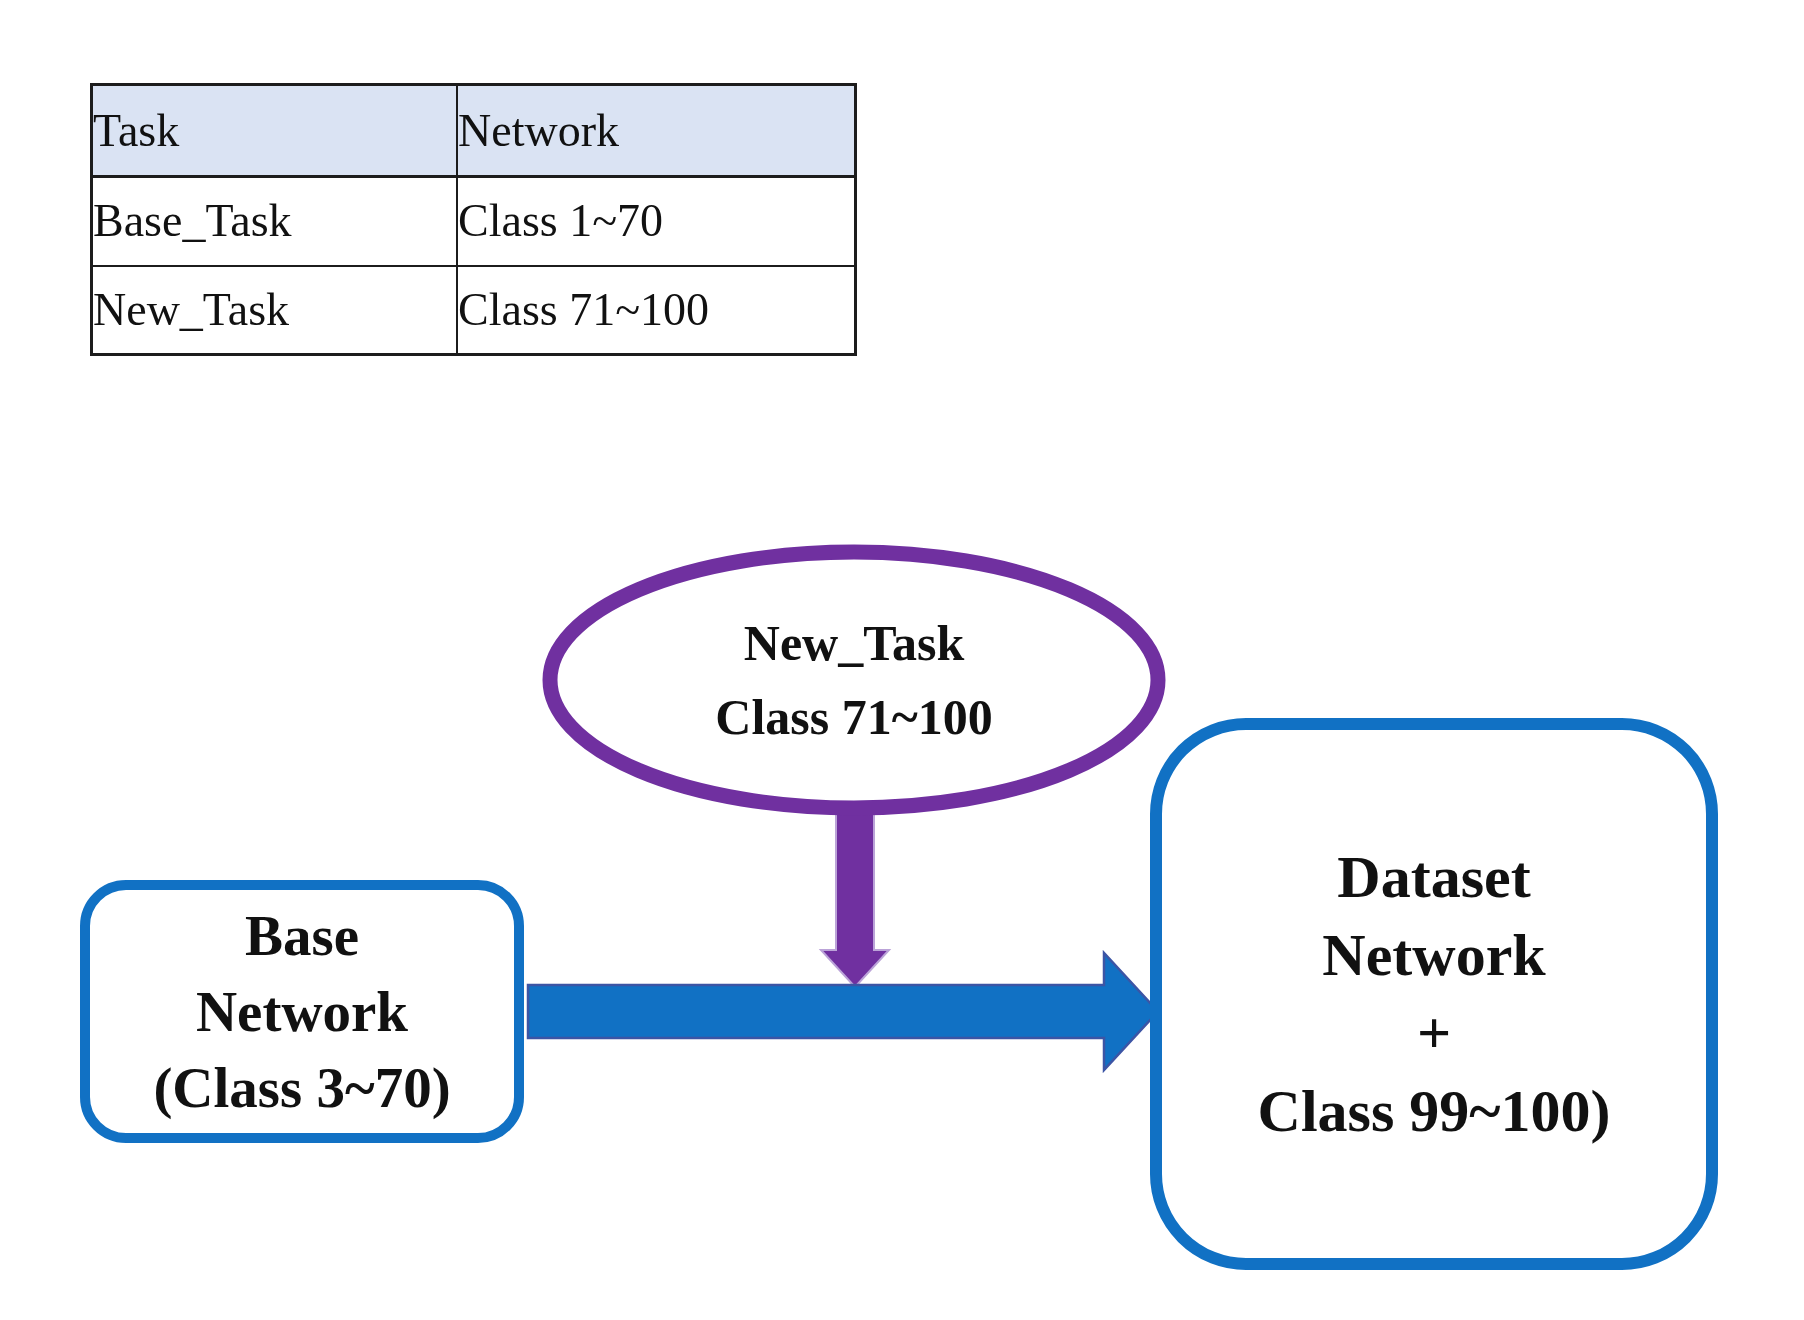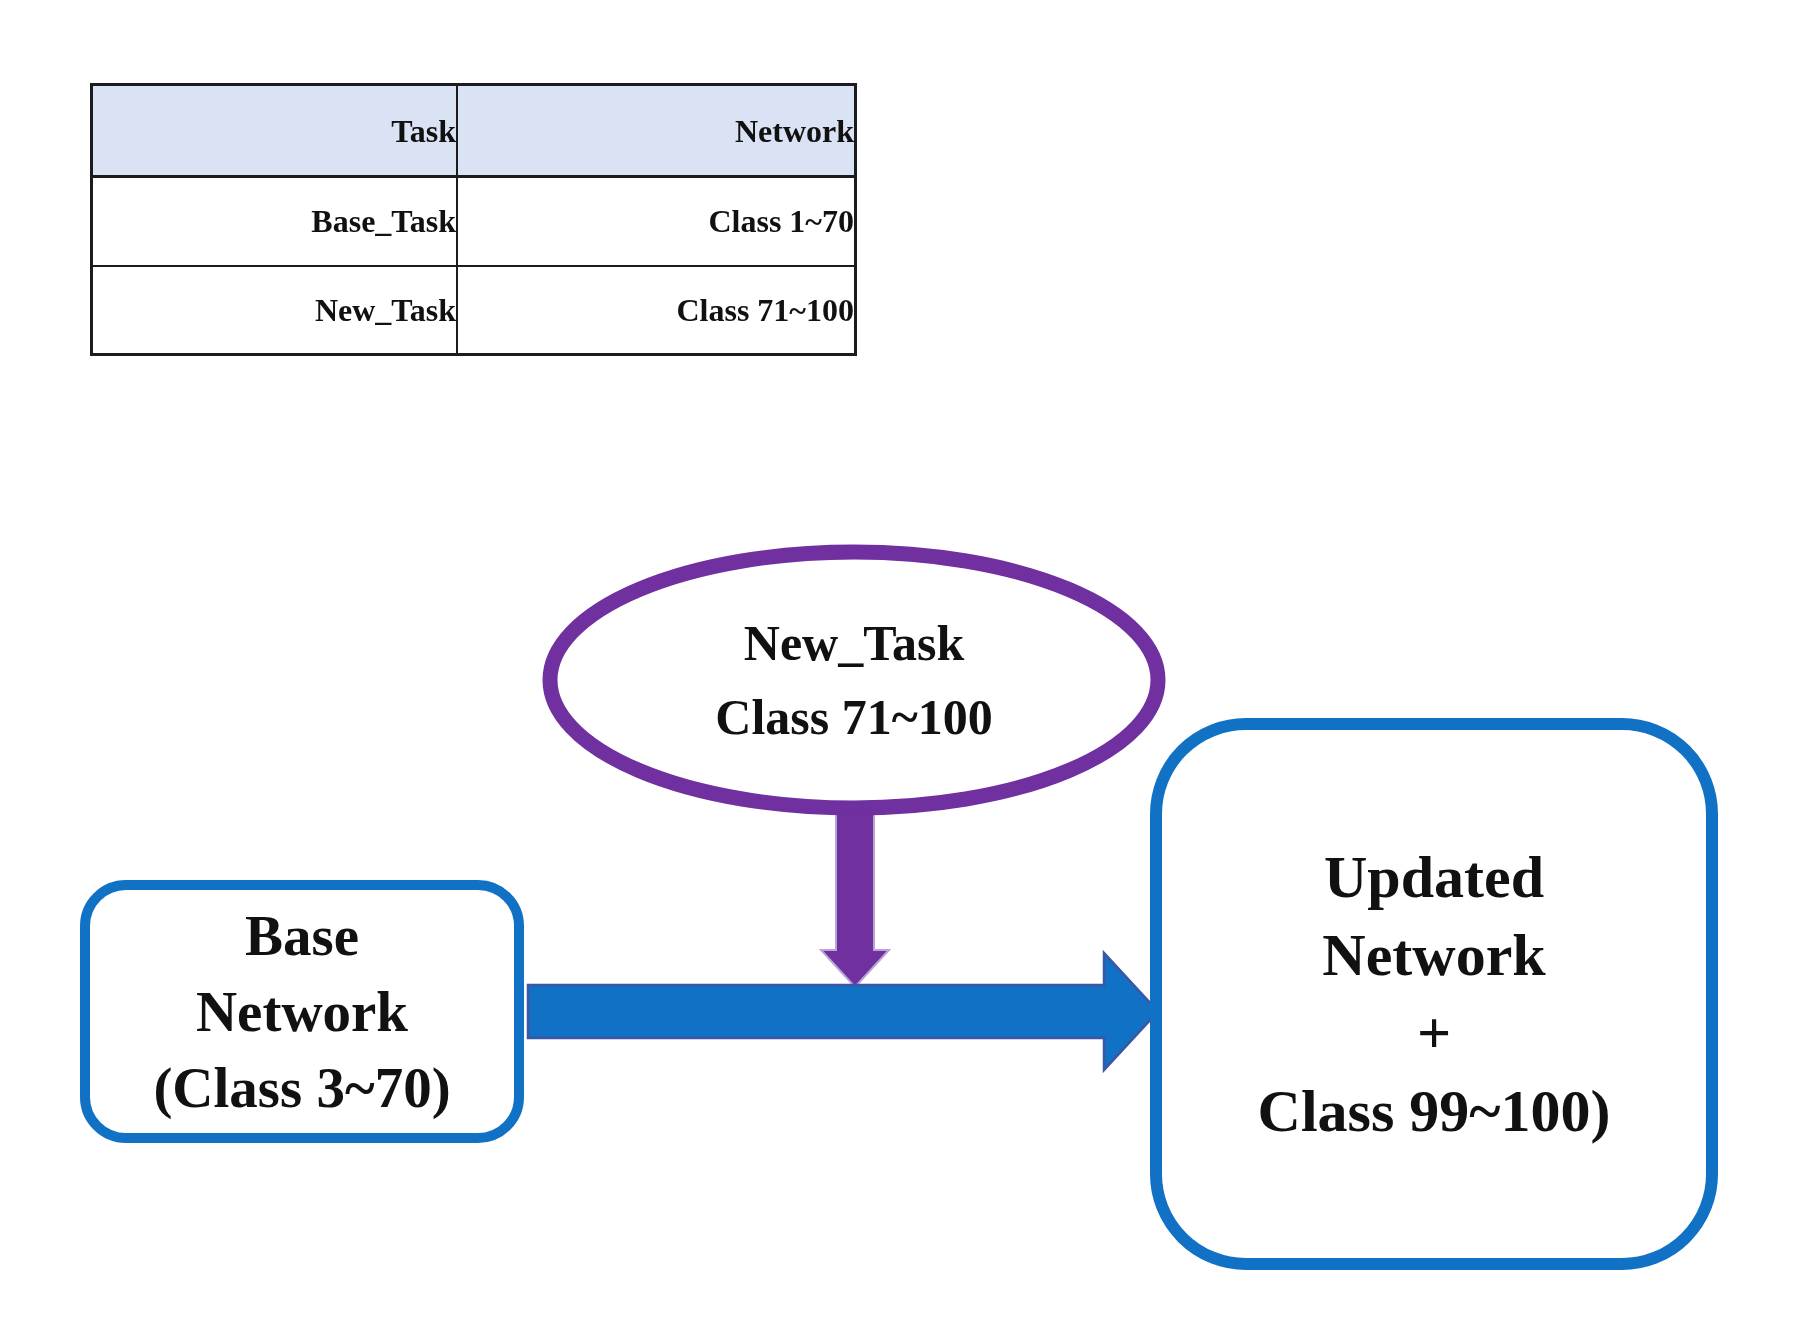--- a/index.html
+++ b/index.html
@@ -11,23 +11,23 @@
     overflow:hidden;
   }
   
   #task-table{
     position:absolute;left:90px;top:83px;
     border-collapse:collapse;
     table-layout:fixed;
   }
   #task-table td,#task-table th{
     border:2px solid #1c1c1c;
-    text-align:right;vertical-align:middle;
-    font-weight:bold;color:#111;
-    font-size:32px;line-height:1;
+    text-align:left;vertical-align:middle;
+    font-weight:normal;color:#111;
+    font-size:46px;line-height:1;
     padding:0;
   }
   #task-table tr{height:89px;}
   #task-table tr.hdr{height:92px;}
   #task-table th{background:var(--header_bg);}
   #task-table .c1{width:363px;}
   #task-table .c2{width:396px;}
   #task-table{border:3px solid #1c1c1c;}
   #task-table th,#task-table td{border-width:2px;}
   #task-table tr.hdr th{border-bottom-width:3px;}
@@ -91,19 +91,19 @@
     <div class="line">Class 71~100</div>
   </div>
 
   <div id="base-box" class="flow-box node-label">
     <div class="line">Base</div>
     <div class="line">Network</div>
     <div class="line">(Class 3~70)</div>
   </div>
 
   <div id="updated-box" class="flow-box node-label">
-    <div class="line">Updated</div>
+    <div class="line">Dataset</div>
     <div class="line">Network</div>
     <div class="line">+</div>
     <div class="line">Class 99~100)</div>
   </div>
 
 </div>
 
 </body></html>

